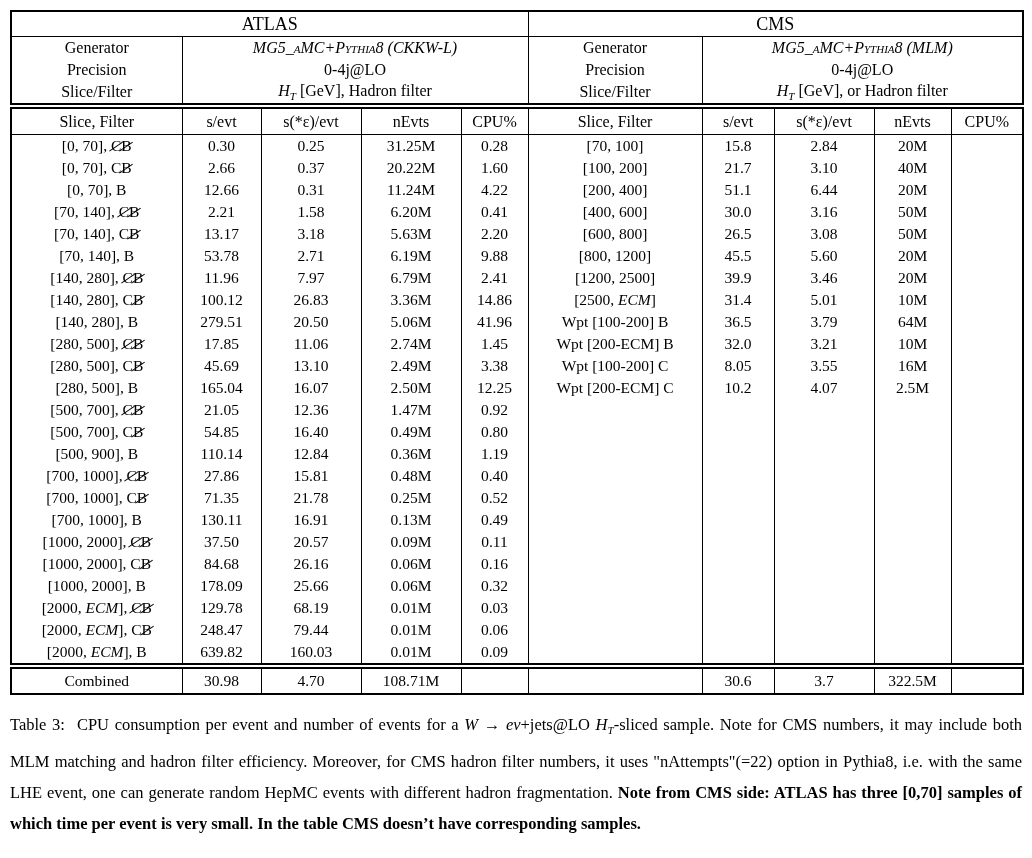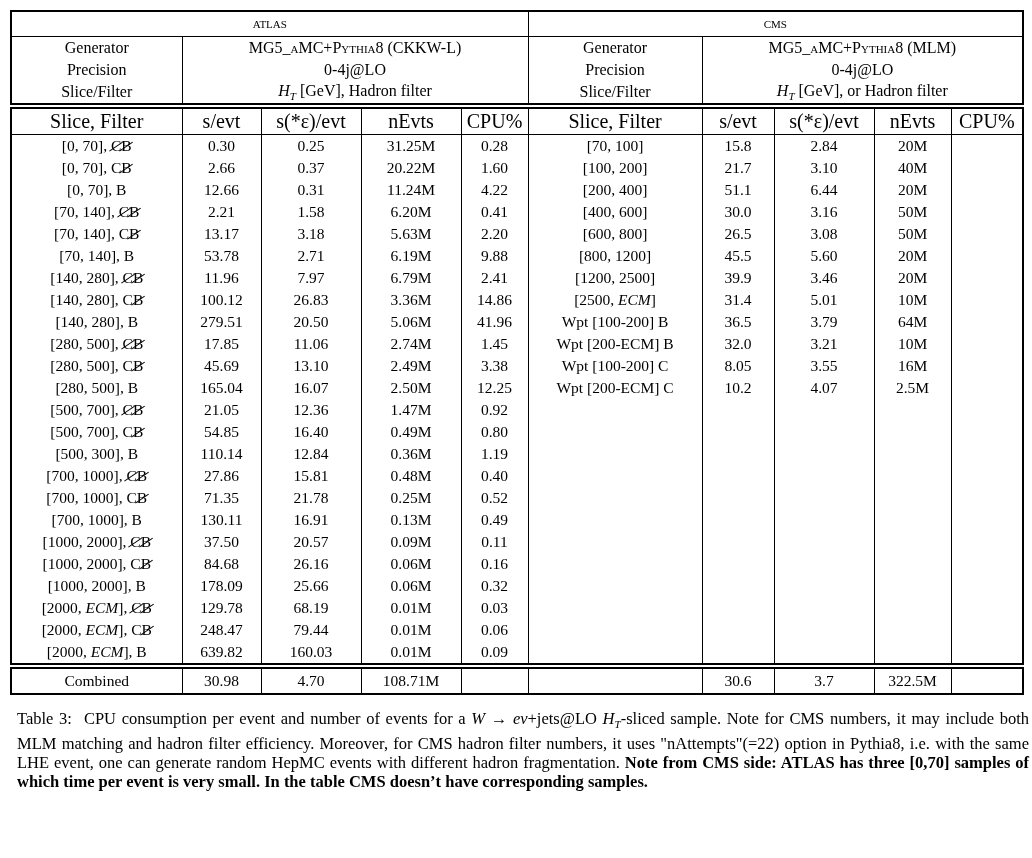--- a/index.html
+++ b/index.html
@@ -22,53 +22,53 @@
     font-size: 15.5px;
     height: 22px;
     padding: 0 2px;
     white-space: nowrap;
     overflow: hidden;
   }
   table.datatable td + td { border-left: 1.5px solid #000; }
 
   tr.title-row td {
     border-bottom: 1.5px solid #000;
-    font-size: 11px;
+    font-size: 18px;
     height: 24px;
   }
   tr.meta-row td { font-size: 16px; margin-left: 8px; }
-  .sc { font-variant: small-caps; }
+  .sc { font-variant: small-caps; font-style: italic; }
 
   tr.colheads td {
     border-top: 6px double #000;
     border-bottom: 1.5px solid #000;
-    font-size: 20px;
+    font-size: 16px;
     height: 25px;
   }
   tr.combined-row td {
     border-top: 6px double #000;
     height: 24px;
     margin-top: 24px;
   }
 
   .cancel { position: relative; display: inline-block; }
   .cancel::after {
     content: "";
     position: absolute;
     left: -3px; right: -3px;
     top: 48%;
     border-top: 1.5px solid #000;
     transform: rotate(-34deg);
   }
 
   .caption {
     width: 1012px;
-    margin: 14px 0 0 7px;
+    margin: 14px 0 0 0;
     font-size: 16.5px;
-    line-height: 19px;
+    line-height: 31px;
     text-align: justify;
   }
   .seg-label { padding-right: 12px; }
   .seg-plain { }
   .seg-i { font-style: italic; }
   .seg-b { font-weight: bold; }
   sub.seg-isub { font-style: italic; font-size: 11px; }
   td sub { font-style: italic; font-size: 11px; }
 </style>
 </head>
@@ -288,21 +288,21 @@
           <td>16.40</td>
           <td>0.49M</td>
           <td>0.80</td>
           <td></td>
           <td></td>
           <td></td>
           <td></td>
           <td></td>
         </tr>
         <tr>
-          <td>[500, 300], B</td>
+          <td>[500, 900], B</td>
           <td>110.14</td>
           <td>12.84</td>
           <td>0.36M</td>
           <td>1.19</td>
           <td></td>
           <td></td>
           <td></td>
           <td></td>
           <td></td>
         </tr>

